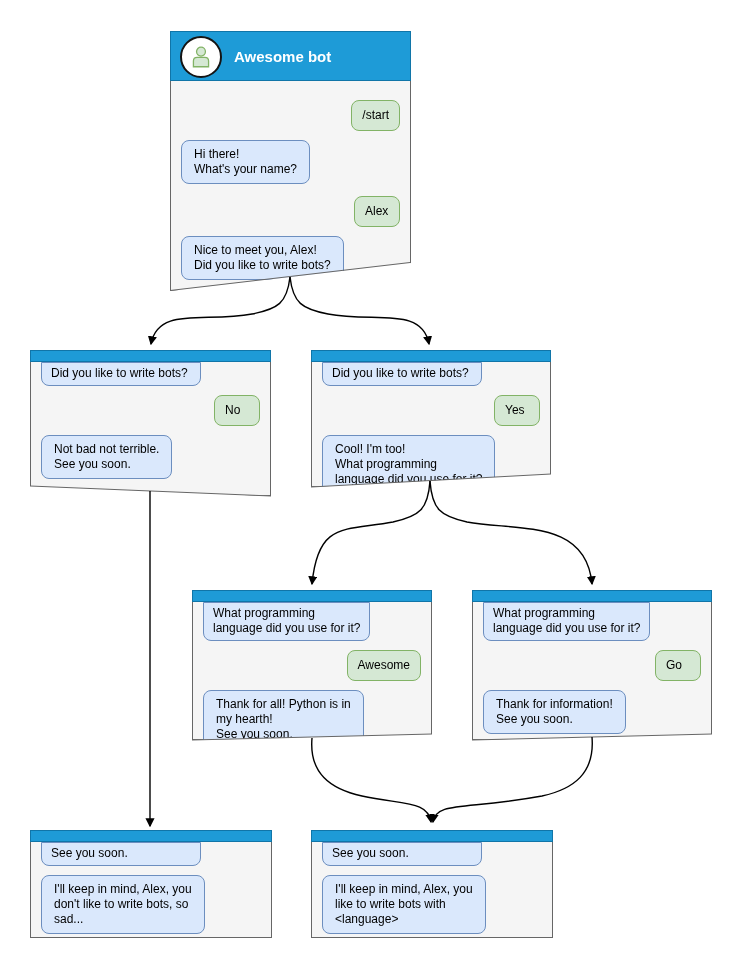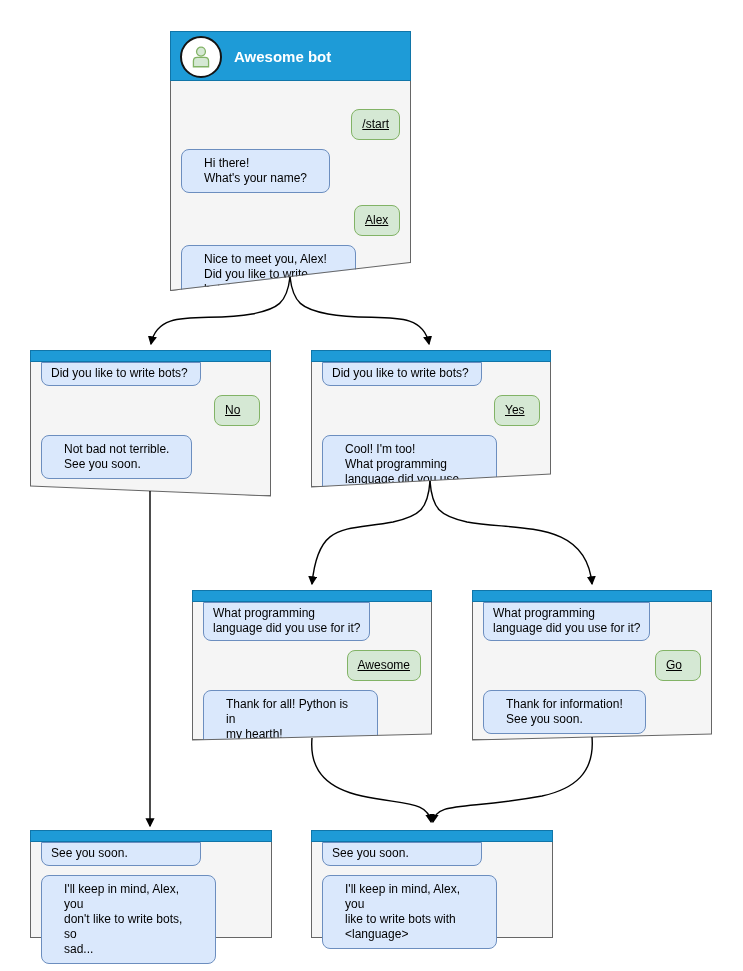--- a/index.html
+++ b/index.html
@@ -22,21 +22,21 @@
   .node-d{left:192px;top:590px;width:240px;height:150px;
     clip-path:polygon(0 0,100% 0,100% 144px,0 150px);}
   .node-e{left:472px;top:590px;width:240px;height:150px;
     clip-path:polygon(0 0,100% 0,100% 144px,0 150px);}
   .node-f{left:30px;top:830px;width:242px;height:108px;}
   .node-g{left:311px;top:830px;width:242px;height:108px;}
 
   
   .header{
     position:relative;z-index:3;
-    margin:-1px -1px 17px -1px;
+    margin:-1px -1px 8px -1px;
     height:48px;
     background:#1e9bd7;
     border:1px solid #1075a8;
     box-sizing:content-box;
     display:flex;align-items:center;
   }
   .avatar{
     width:42px;height:42px;border-radius:50%;
     background:#ffffff;border:2px solid #141414;
     margin-left:9px;margin-top:1px;
@@ -57,36 +57,35 @@
   .content{
     position:relative;z-index:2;
     display:flex;flex-direction:column;
     padding:0 10px 8px 10px;
   }
   .node-a .content{padding-top:11px;}
 
   .bubble{
     font-size:12px;line-height:15px;
     border-radius:8px;
-    padding:6px 22px;
+    padding:6px 12px;
     white-space:pre-line;
     max-width:175px;
     box-sizing:border-box;
   }
   .bubble.bot{
     align-self:flex-start;
     background:#dae8fc;border:1px solid #6c8ebf;
     margin-top:9px;
   }
   .bubble.user{
     align-self:flex-end;
     background:#d5e8d4;border:1px solid #82b366;
     padding:7px 10px;min-width:46px;
     margin-top:9px;
-    text-decoration:underline;
   }
   .node-a .bubble.user{margin-top:12px;}
   .node-a .bubble:first-child{margin-top:0;}
   .bubble.attached{
     align-self:flex-start;
     background:#dae8fc;border:1px solid #6c8ebf;
     border-radius:0 0 8px 8px;
     margin:0;
     padding:3px 9px 4px 9px;
     min-width:160px;

